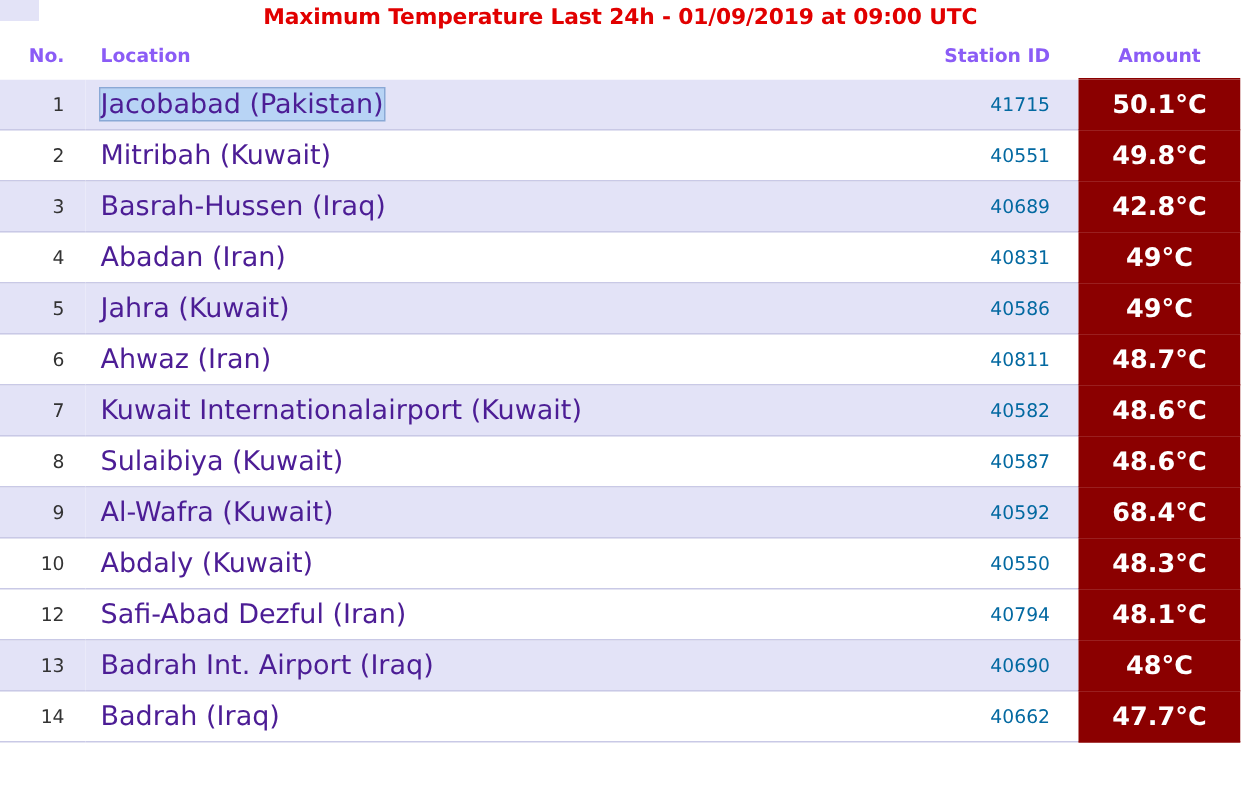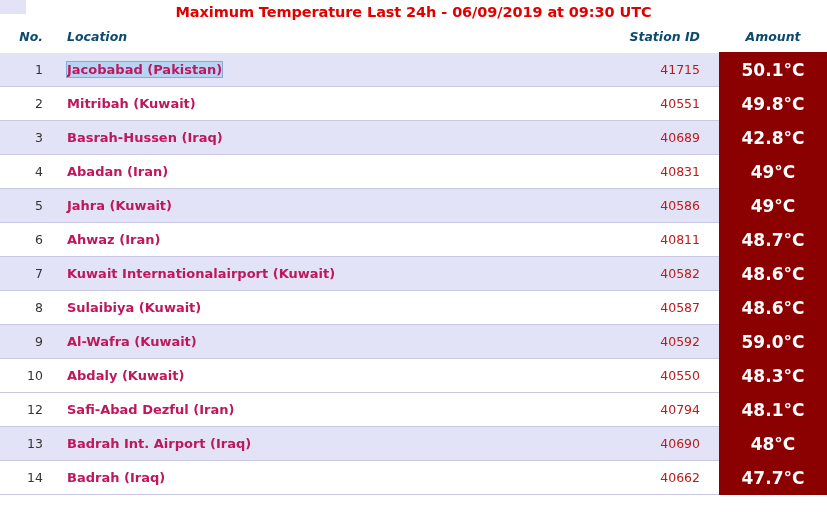--- a/index.html
+++ b/index.html
@@ -36,25 +36,24 @@
     font-size: 12.5px;
   }
   table.rank-table col.c-no      { width: 57px; }
   table.rank-table col.c-loc     { width: 545px; }
   table.rank-table col.c-station { width: 117px; }
   table.rank-table col.c-amount  { width: 108px; }
 
   thead th {
     font-weight: bold;
     font-size: 12.5px;
-    color: #0c4a6e;
+    color: #8b5cf6;
     padding: 4px 0 8px 0;
     background: #ffffff;
     font-family: "DejaVu Sans", sans-serif;
-    font-style: italic;
   }
   thead th.h-no      { text-align: right; padding-right: 14px; }
   thead th.h-loc     { text-align: left;  padding-left: 10px; }
   thead th.h-station { text-align: right; padding-right: 19px; }
   thead th.h-amount  { text-align: center; }
 
   tbody tr { height: 31px; }
   tbody tr.odd  td.cell { background: #e3e3f7; }
   tbody tr.even td.cell { background: #ffffff; }
 
@@ -68,33 +67,33 @@
     text-align: right;
     padding-right: 14px;
     color: #333333;
     font-size: 12.5px;
   }
   td.loc {
     text-align: left;
     padding-left: 10px;
   }
   td.loc a {
-    color: #be185d;
+    color: #4c1d95;
     text-decoration: none;
-    font-weight: bold;
-    font-size: 13px;
+    font-weight: normal;
+    font-size: 18px;
   }
   td.loc a.highlighted {
     background: #b8d4f5;
     outline: 1px solid #8aa9d6;
   }
   td.station {
     text-align: right;
     padding-right: 19px;
-    color: #b91c1c;
+    color: #0369a1;
     font-size: 12.5px;
   }
   td.amount {
     text-align: center;
     background: #8b0000 !important;
     color: #ffffff;
     font-weight: bold;
     font-size: 17px;
     border-top: 1px solid #8b0000;
     border-bottom: 1px solid #8b0000;
@@ -107,21 +106,21 @@
     height: 14px;
     background: #e3e3f7;
   }
 </style>
 </head>
 <body>
 
 <div class="page">
   <div class="corner-artifact"></div>
 
-  <div class="title">Maximum Temperature Last 24h - 06/09/2019 at 09:30 UTC</div>
+  <div class="title">Maximum Temperature Last 24h - 01/09/2019 at 09:00 UTC</div>
 
   <table class="rank-table">
     <colgroup>
       <col class="c-no">
       <col class="c-loc">
       <col class="c-station">
       <col class="c-amount">
     </colgroup>
     <thead>
       <tr>
@@ -177,21 +176,21 @@
         <tr class="even">
           <td class="cell no">8</td>
           <td class="cell loc"><a href="#" class="">Sulaibiya (Kuwait)</a></td>
           <td class="cell station">40587</td>
           <td class="cell amount">48.6°C</td>
         </tr>
         <tr class="odd">
           <td class="cell no">9</td>
           <td class="cell loc"><a href="#" class="">Al-Wafra (Kuwait)</a></td>
           <td class="cell station">40592</td>
-          <td class="cell amount">59.0°C</td>
+          <td class="cell amount">68.4°C</td>
         </tr>
         <tr class="even">
           <td class="cell no">10</td>
           <td class="cell loc"><a href="#" class="">Abdaly (Kuwait)</a></td>
           <td class="cell station">40550</td>
           <td class="cell amount">48.3°C</td>
         </tr>
         <tr class="even">
           <td class="cell no">12</td>
           <td class="cell loc"><a href="#" class="">Safi-Abad Dezful (Iran)</a></td>

